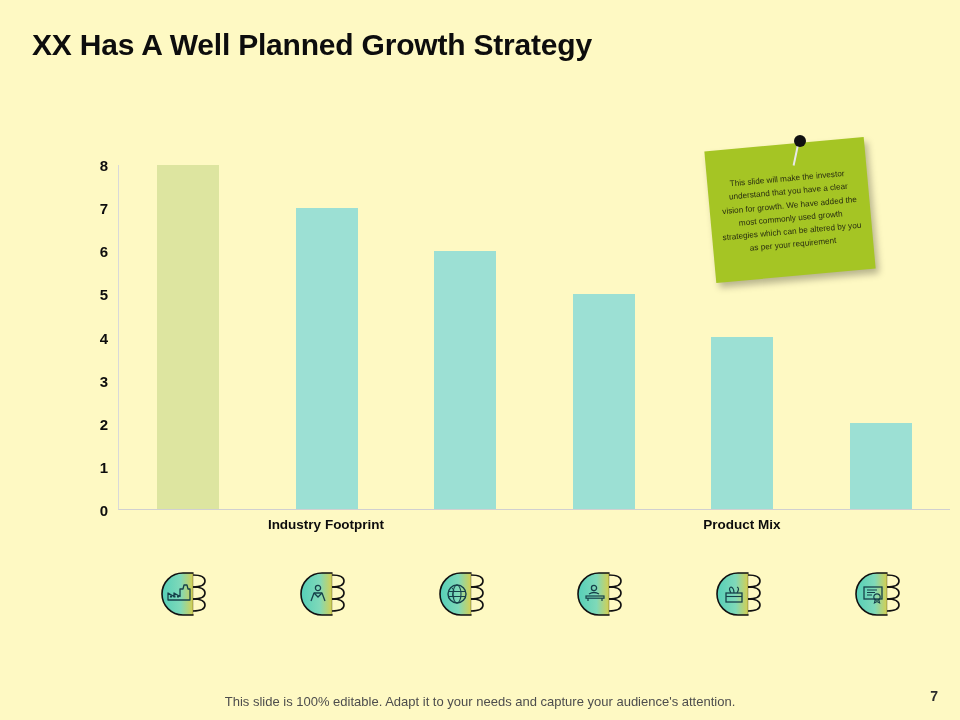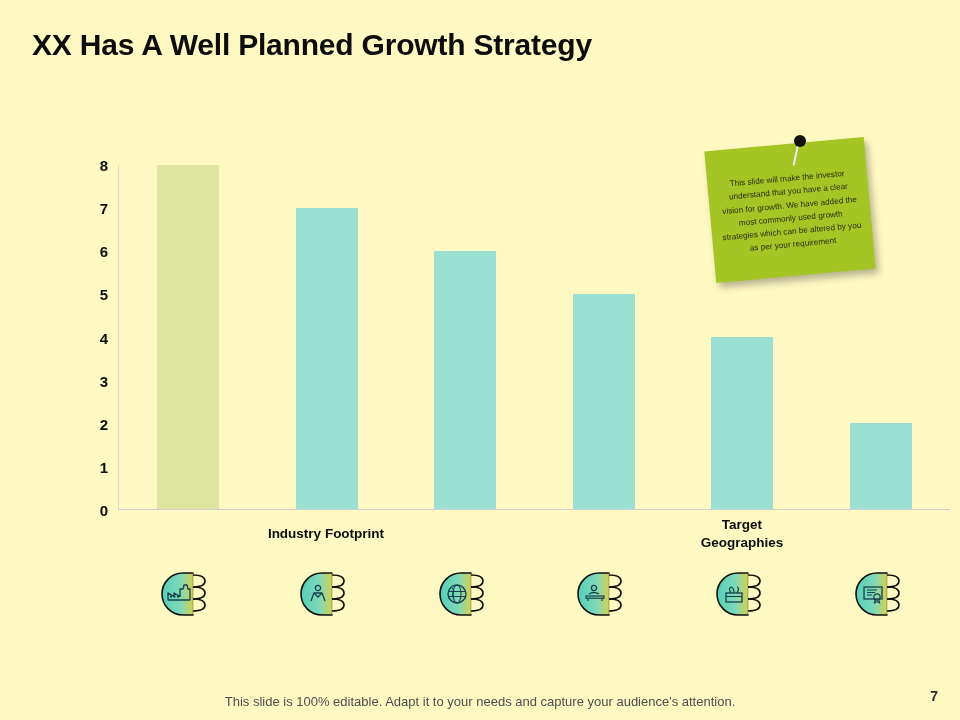--- a/index.html
+++ b/index.html
@@ -205,22 +205,21 @@
           </div>
         </div>
     </div>
   </div>
 
   <div class="cats">
       <div class="cat">
         <div>Industry Footprint</div>
       </div>
       <div class="cat">
-        <div>Target</div>
-        <div>Geographies</div>
+        <div>Product Mix</div>
       </div>
     </div>
 
   <div class="icons">
       <div class="icon-slot">
         <svg class="icon-badge" width="64" height="52" viewBox="0 0 64 52">
           <defs>
             <linearGradient id="g_factory-icon" x1="0" y1="0" x2="1" y2="0">
               <stop offset="0%" stop-color="#55cfb8"></stop>
               <stop offset="60%" stop-color="#7fd9b9"></stop>

